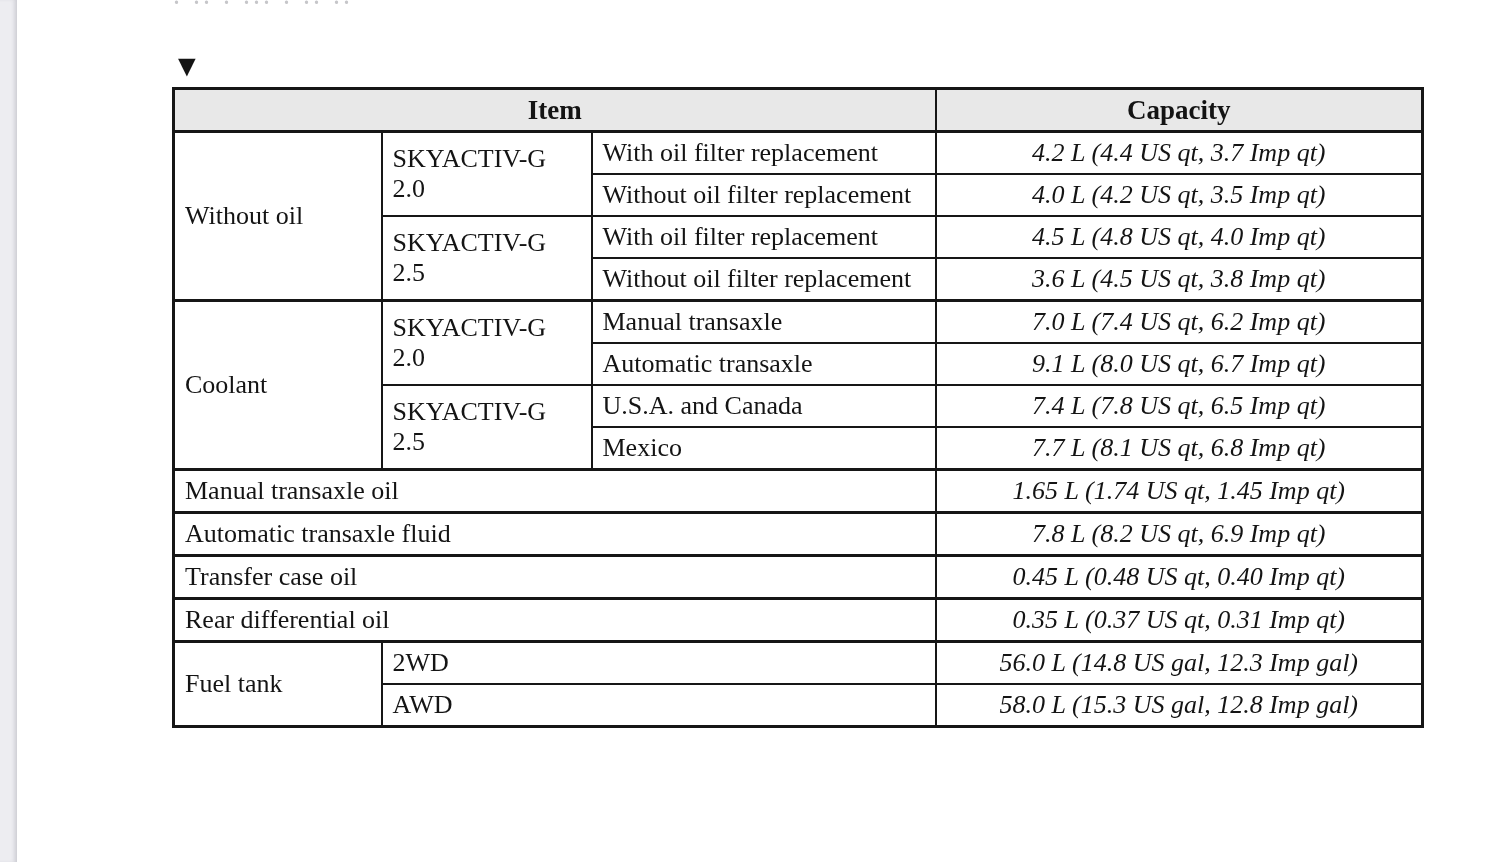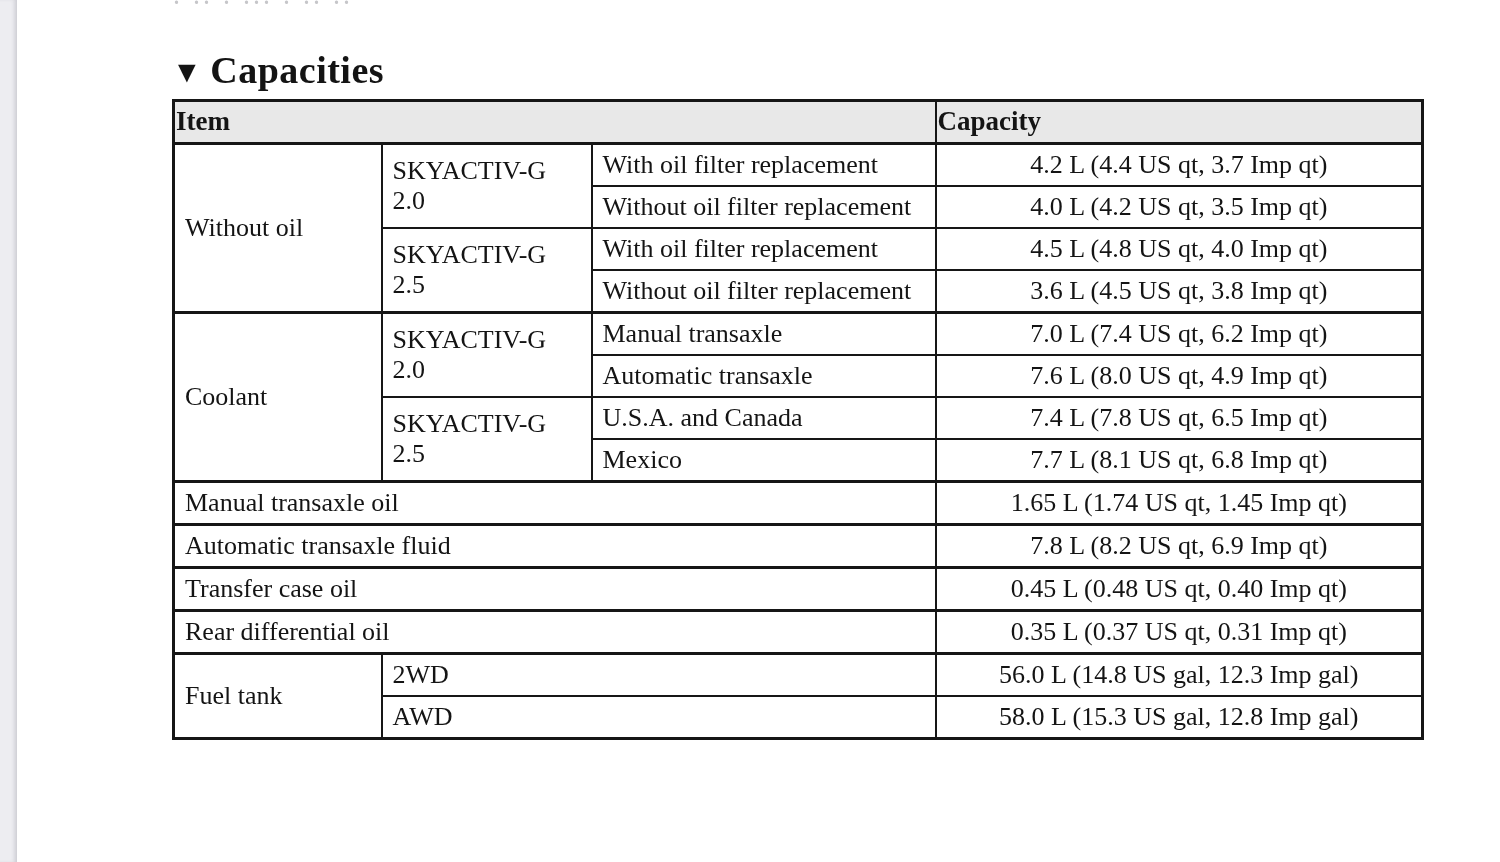--- a/index.html
+++ b/index.html
@@ -76,32 +76,33 @@
     border: 2px solid var(--border_col, #161616);
     font-size: 26px;
     vertical-align: middle;
     overflow: hidden;
   }
   table.cap th {
     background: var(--header_bg, #e8e8e8);
     font-weight: bold;
     font-size: 27px;
     height: 38px;
-    text-align: left;
+    text-align: center;
     border-bottom-width: 3px;
   }
   table.cap td {
     height: 40px;
     padding: 0 10px;
     text-align: left;
     line-height: 1.15;
   }
   table.cap td.val {
     text-align: center;
     padding: 0 20px;
+    font-style: italic;
   }
   tr.sub > td { border-top-width: 1px; }
   td.bthin { border-bottom-width: 1px; }
   tr.grp > td { border-top-width: 3px; }
   p.footer {
     margin: 0;
     margin-top: 17px;
     font-size: 30px;
     line-height: 1.2;
     letter-spacing: 0.2px;
@@ -113,21 +114,20 @@
 <div class="gutter"></div>
 
 <div class="page">
 
   <div class="remnant-clip">
     <span>. .. . ... . .. ..</span>
   </div>
 
   <h2 class="title">
     <span class="tri">▼</span>
-    <span>Capacities</span>
   </h2>
 
 
   <table class="cap">
     <colgroup>
       <col style="width:208px">
       <col style="width:210px">
       <col style="width:344px">
       <col style="width:487px">
     </colgroup>
@@ -158,21 +158,21 @@
         <td class="val">3.6 L (4.5 US qt, 3.8 Imp qt)</td>
       </tr>
       <tr class="grp">
         <td rowspan="4">Coolant</td>
         <td rowspan="2">SKYACTIV-G 2.0</td>
         <td class="bthin">Manual transaxle</td>
         <td class="val bthin">7.0 L (7.4 US qt, 6.2 Imp qt)</td>
       </tr>
       <tr class="sub">
         <td>Automatic transaxle</td>
-        <td class="val">7.6 L (8.0 US qt, 4.9 Imp qt)</td>
+        <td class="val">9.1 L (8.0 US qt, 6.7 Imp qt)</td>
       </tr>
       <tr>
         <td rowspan="2">SKYACTIV-G 2.5</td>
         <td class="bthin">U.S.A. and Canada</td>
         <td class="val bthin">7.4 L (7.8 US qt, 6.5 Imp qt)</td>
       </tr>
       <tr class="sub">
         <td>Mexico</td>
         <td class="val">7.7 L (8.1 US qt, 6.8 Imp qt)</td>
       </tr>

